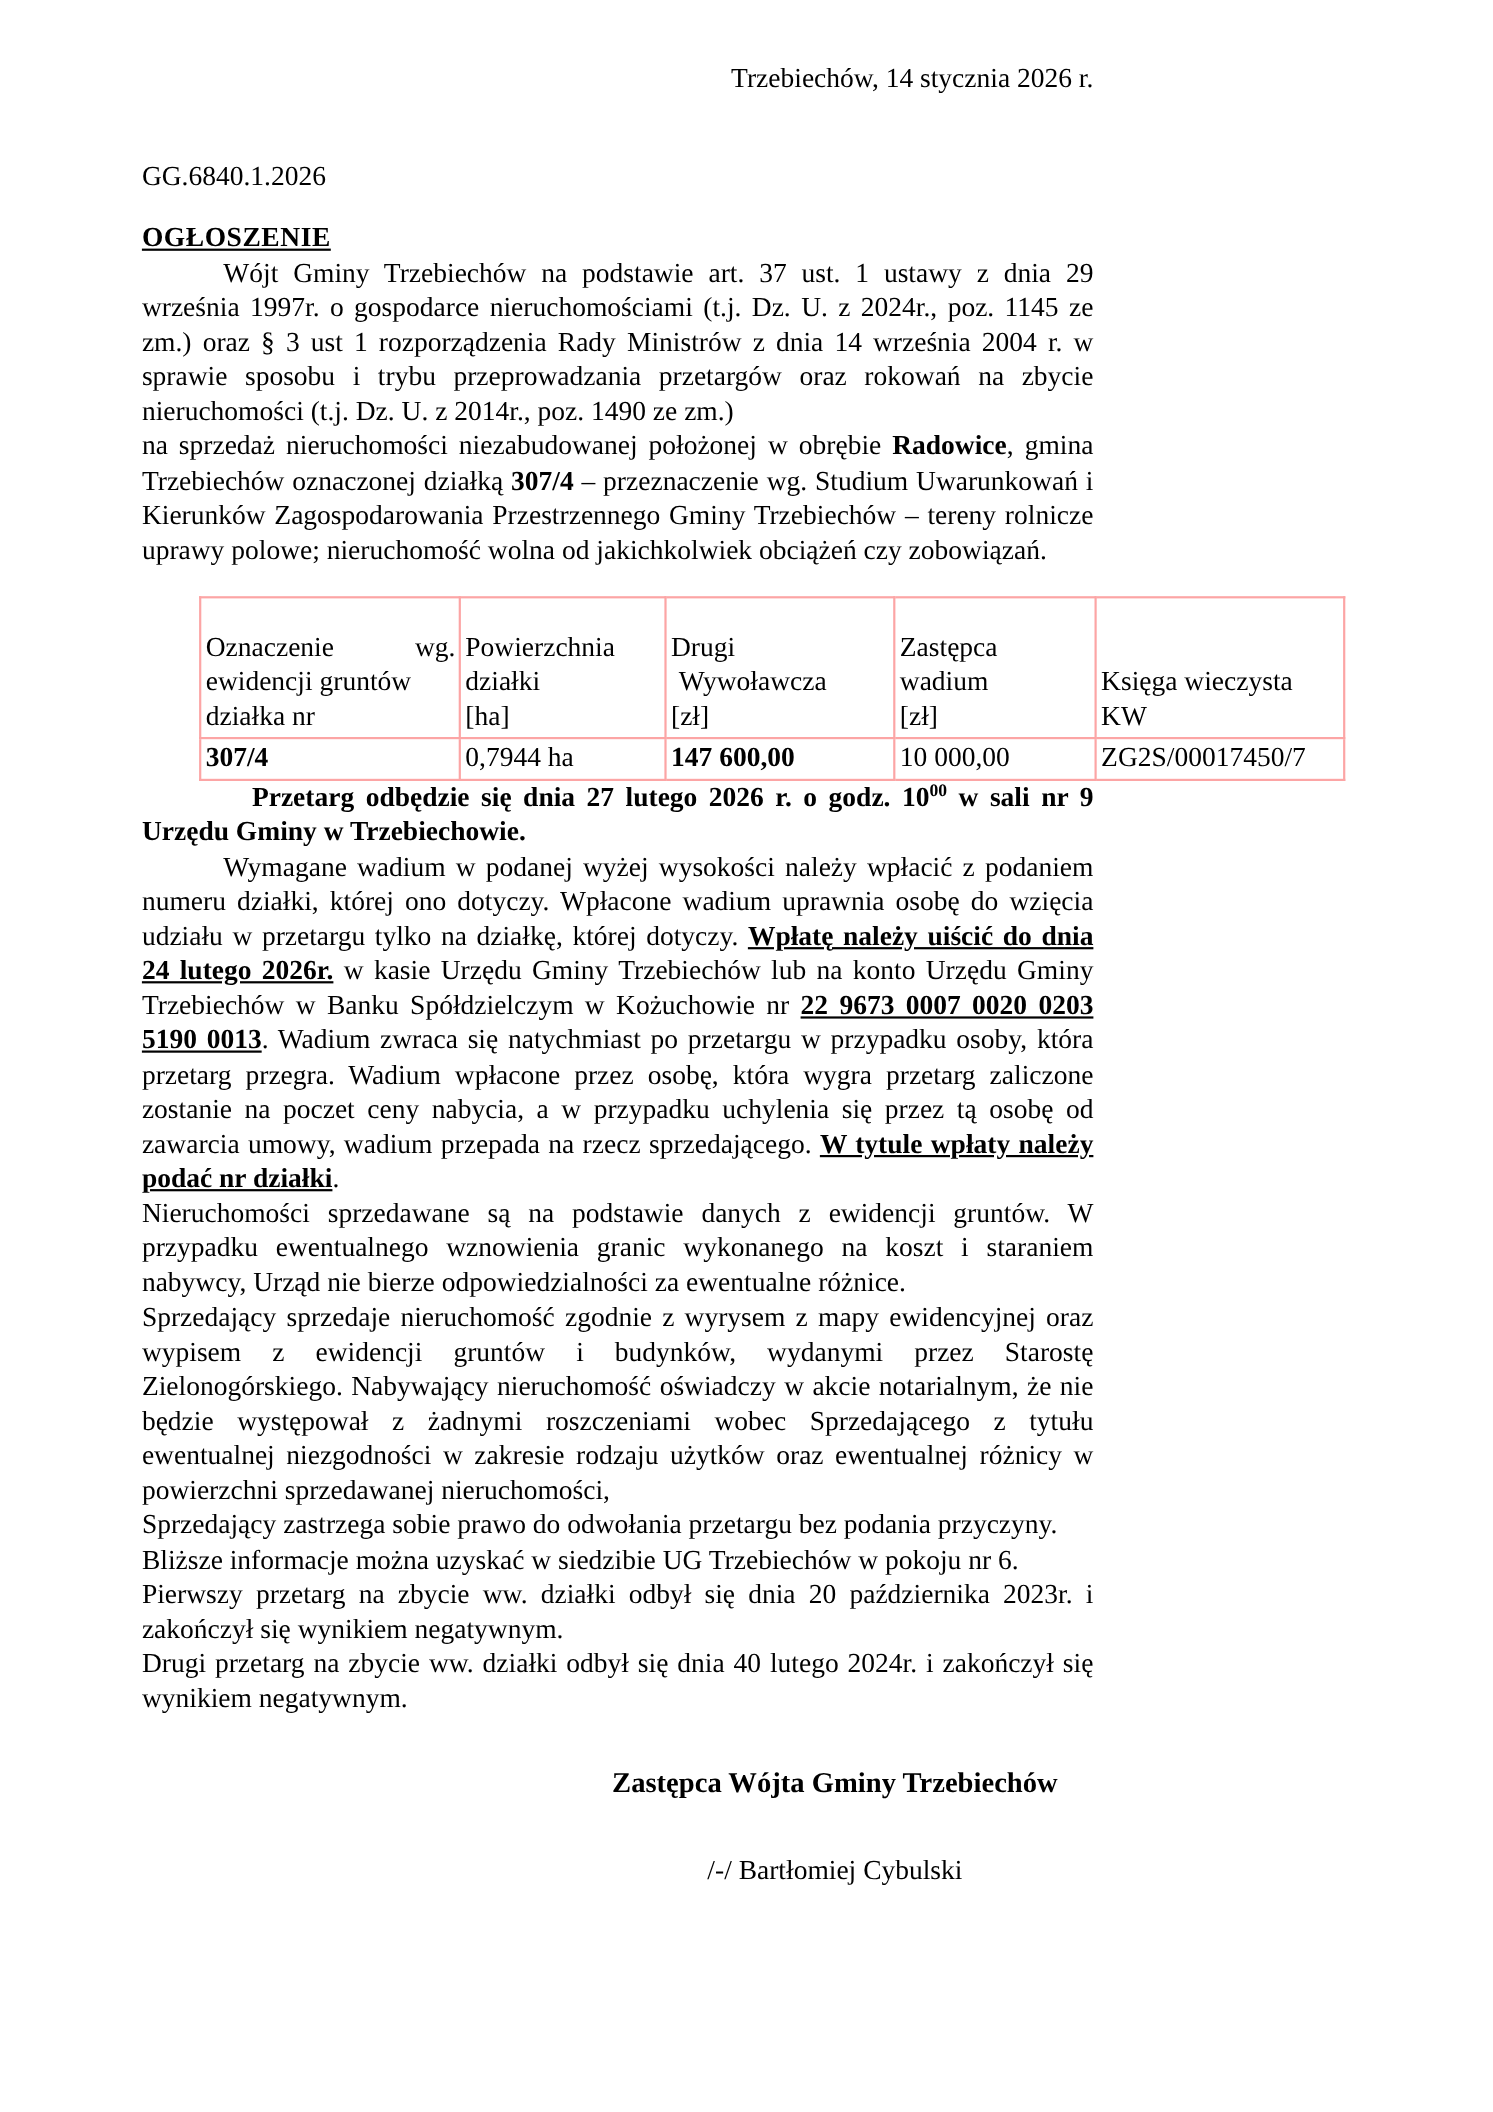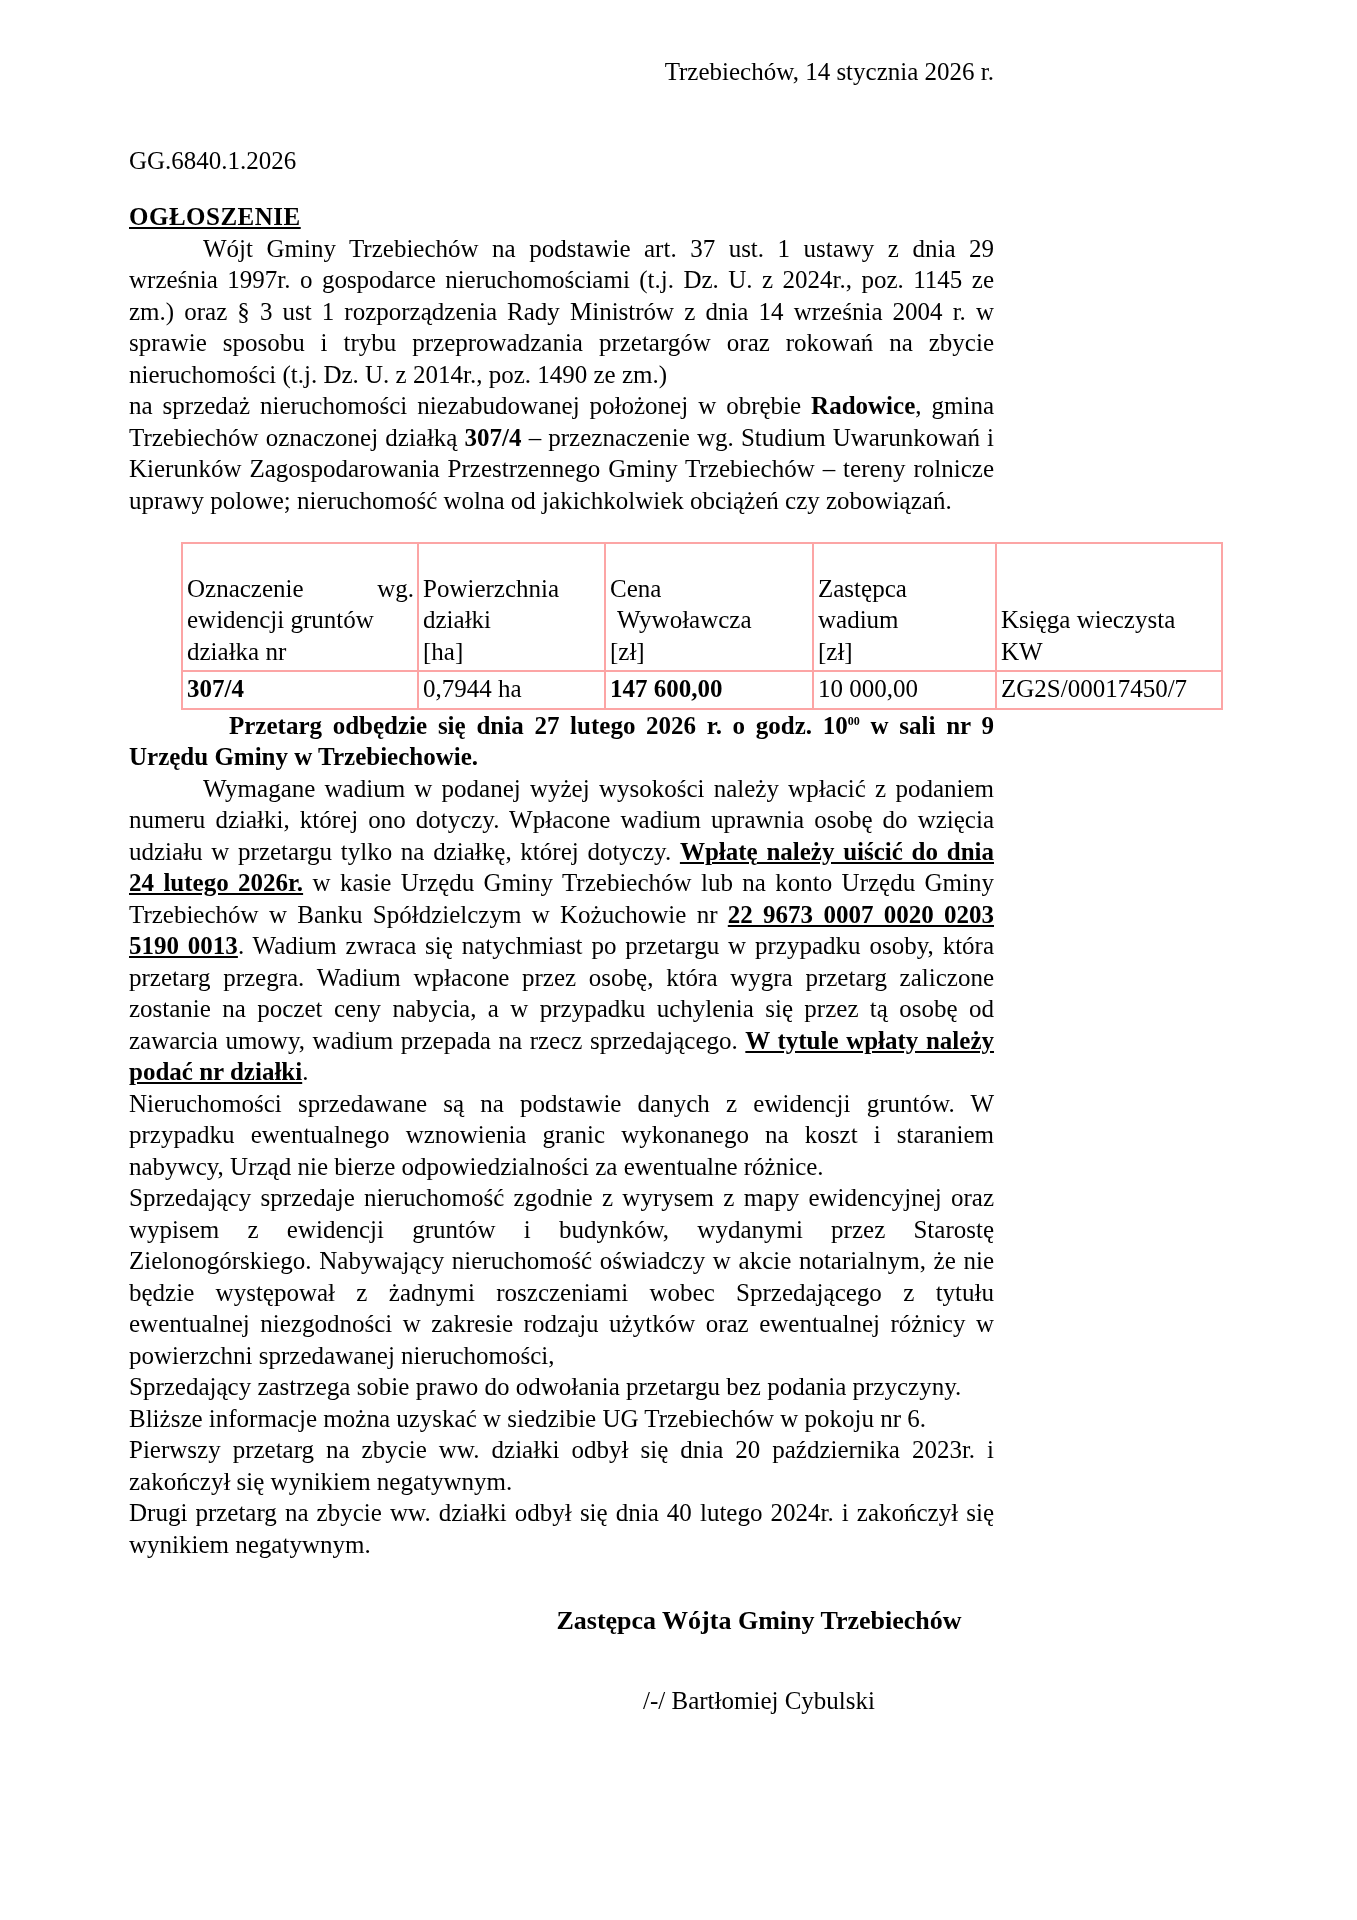--- a/index.html
+++ b/index.html
@@ -54,21 +54,21 @@
   tr.data td { height: 30px; vertical-align: middle; }
   .spread { text-align: justify; text-align-last: justify; }
   .indent-sm { padding-left: 7px; }
 
   .auction-date {
     margin-top: 40px;
     text-indent: 100px;
     font-weight: bold;
   }
   .auction-date sup {
-    font-size: 12px;
+    font-size: 16px;
     line-height: 0;
     vertical-align: 9px;
   }
   .wadium { margin-top: 33px; }
 
   .signature {
     margin-top: 45px;
     margin-left: auto;
     margin-right: -5px;
     width: 480px;
@@ -107,21 +107,21 @@
           <div class="spread">Oznaczenie wg.</div>
           <div>ewidencji gruntów</div>
           <div>działka nr</div>
         </td>
         <td>
           <div>Powierzchnia</div>
           <div>działki</div>
           <div>[ha]</div>
         </td>
         <td>
-          <div>Cena</div>
+          <div>Drugi</div>
           <div class="indent-sm">Wywoławcza</div>
           <div>[zł]</div>
         </td>
         <td>
           <div>Zastępca</div>
           <div>wadium</div>
           <div>[zł]</div>
         </td>
         <td>
           <div>Księga wieczysta</div>

